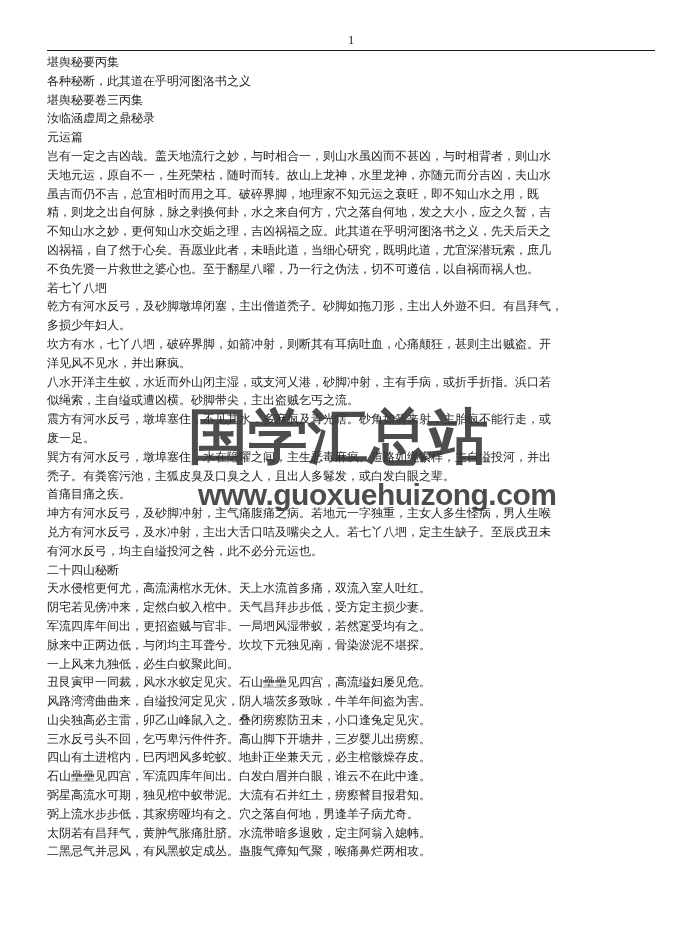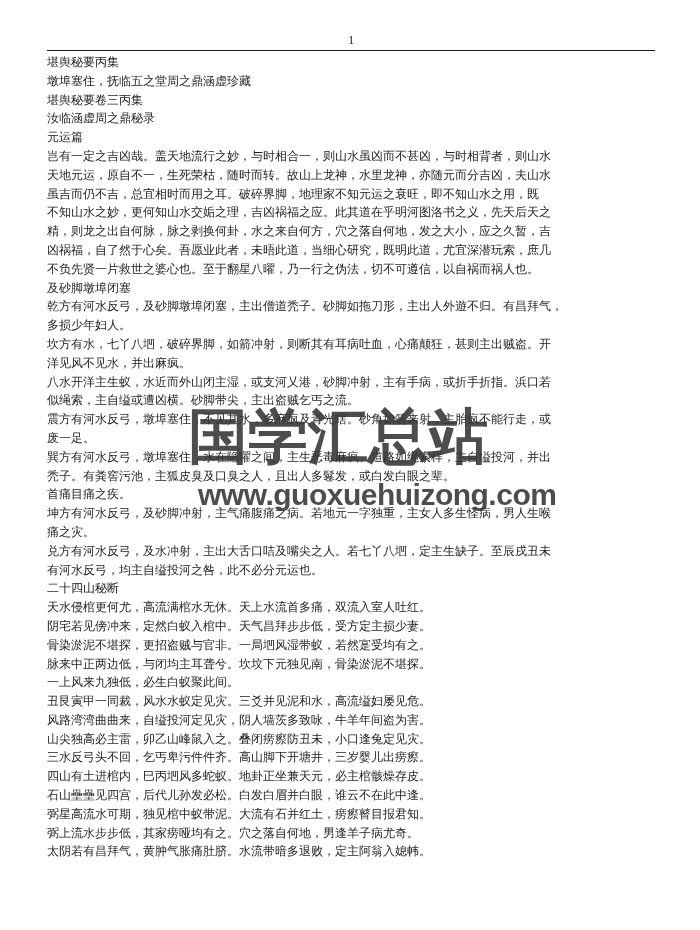--- a/index.html
+++ b/index.html
@@ -70,59 +70,59 @@
 </style>
 </head>
 <body>
 
 <div class="page">
   <div class="inner">
     <div class="page-number">1</div>
     <div class="rule"></div>
     <div class="content">
         <div class="line">堪舆秘要丙集</div>
-        <div class="line">墩埠塞住，抚临五之堂周之鼎涵虚珍藏</div>
+        <div class="line">各种秘断，此其道在乎明河图洛书之义</div>
         <div class="line">堪舆秘要卷三丙集</div>
         <div class="line">汝临涵虚周之鼎秘录</div>
         <div class="line">元运篇</div>
         <div class="line">岂有一定之吉凶哉。盖天地流行之妙，与时相合一，则山水虽凶而不甚凶，与时相背者，则山水</div>
         <div class="line">天地元运，原自不一，生死荣枯，随时而转。故山上龙神，水里龙神，亦随元而分吉凶，夫山水</div>
         <div class="line">虽吉而仍不吉，总宜相时而用之耳。破碎界脚，地理家不知元运之衰旺，即不知山水之用，既</div>
+        <div class="line">精，则龙之出自何脉，脉之剥换何卦，水之来自何方，穴之落自何地，发之大小，应之久暂，吉</div>
         <div class="line">不知山水之妙，更何知山水交姤之理，吉凶祸福之应。此其道在乎明河图洛书之义，先天后天之</div>
-        <div class="line">精，则龙之出自何脉，脉之剥换何卦，水之来自何方，穴之落自何地，发之大小，应之久暂，吉</div>
         <div class="line">凶祸福，自了然于心矣。吾愿业此者，未晤此道，当细心研究，既明此道，尤宜深潜玩索，庶几</div>
         <div class="line">不负先贤一片救世之婆心也。至于翻星八曜，乃一行之伪法，切不可遵信，以自祸而祸人也。</div>
-        <div class="line">及砂脚墩埠闭塞</div>
+        <div class="line">若七丫八垇</div>
         <div class="line">乾方有河水反弓，及砂脚墩埠闭塞，主出僧道秃子。砂脚如拖刀形，主出人外遊不归。有昌拜气，</div>
         <div class="line">多损少年妇人。</div>
         <div class="line">坎方有水，七丫八垇，破碎界脚，如箭冲射，则断其有耳病吐血，心痛颠狂，甚则主出贼盗。开</div>
         <div class="line">洋见风不见水，并出麻疯。</div>
         <div class="line">八水开洋主生蚁，水近而外山闭主湿，或支河乂港，砂脚冲射，主有手病，或折手折指。浜口若</div>
         <div class="line">似绳索，主自缢或遭凶横。砂脚带尖，主出盗贼乞丐之流。</div>
         <div class="line">震方有河水反弓，墩埠塞住，不见其水，多麻疯及青光瞎。砂角如箭来射，主胎疯不能行走，或</div>
         <div class="line">废一足。</div>
         <div class="line">巽方有河水反弓，墩埠塞住，水在隐曜之间，主生恶毒麻疯。道路如绳索样，主自缢投河，并出</div>
         <div class="line">秃子。有粪窖污池，主狐皮臭及口臭之人，且出人多鬈发，或白发白眼之辈。</div>
         <div class="line">首痛目痛之疾。</div>
         <div class="line">坤方有河水反弓，及砂脚冲射，主气痛腹痛之病。若地元一字独重，主女人多生怪病，男人生喉</div>
-        <div class="line">痛之灾。</div>
         <div class="line">兑方有河水反弓，及水冲射，主出大舌口咭及嘴尖之人。若七丫八垇，定主生缺子。至辰戌丑未</div>
         <div class="line">有河水反弓，均主自缢投河之咎，此不必分元运也。</div>
         <div class="line">二十四山秘断</div>
         <div class="line">天水侵棺更何尤，高流满棺水无休。天上水流首多痛，双流入室人吐红。</div>
         <div class="line">阴宅若见傍冲来，定然白蚁入棺中。天气昌拜步步低，受方定主损少妻。</div>
-        <div class="line">骨染淤泥不堪探，更招盗贼与官非。一局垇风湿带蚁，若然寔受均有之。</div>
+        <div class="line">军流四库年间出，更招盗贼与官非。一局垇风湿带蚁，若然寔受均有之。</div>
         <div class="line">脉来中正两边低，与闭均主耳聋兮。坎坟下元独见南，骨染淤泥不堪探。</div>
         <div class="line">一上风来九独低，必生白蚁聚此间。</div>
-        <div class="line">丑艮寅甲一同裁，风水水蚁定见灾。三爻并见泥和水，高流缢妇屡见危。</div>
+        <div class="line">丑艮寅甲一同裁，风水水蚁定见灾。石山壘壘见四宫，高流缢妇屡见危。</div>
         <div class="line">风路湾湾曲曲来，自缢投河定见灾，阴人墙茨多致咏，牛羊年间盗为害。</div>
         <div class="line">山尖独高必主雷，卯乙山峰鼠入之。叠闭痨瘵防丑未，小口逢兔定见灾。</div>
         <div class="line">三水反弓头不回，乞丐卑污件件齐。高山脚下开塘井，三岁婴儿出痨瘵。</div>
         <div class="line">四山有土进棺内，巳丙垇风多蛇蚁。地卦正坐兼天元，必主棺骸燥存皮。</div>
-        <div class="line">石山壘壘见四宫，后代儿孙发必松。白发白眉并白眼，谁云不在此中逢。</div>
+        <div class="line">石山壘壘见四宫，军流四库年间出。白发白眉并白眼，谁云不在此中逢。</div>
         <div class="line">弼星高流水可期，独见棺中蚁带泥。大流有石并红土，痨瘵瞽目报君知。</div>
         <div class="line">弼上流水步步低，其家痨哑均有之。穴之落自何地，男逢羊子病尤奇。</div>
         <div class="line">太阴若有昌拜气，黄肿气胀痛肚脐。水流带暗多退败，定主阿翁入媳帏。</div>
+        <div class="line">二黑忌气并忌风，有风黑蚁定成丛。蛊腹气瘴知气聚，喉痛鼻烂两相攻。</div>
       </div>
   </div>
   <div class="watermark-brand">国学汇总站</div>
   <div class="watermark-url">www.guoxuehuizong.com</div>
 </div>
 
 </body></html>

